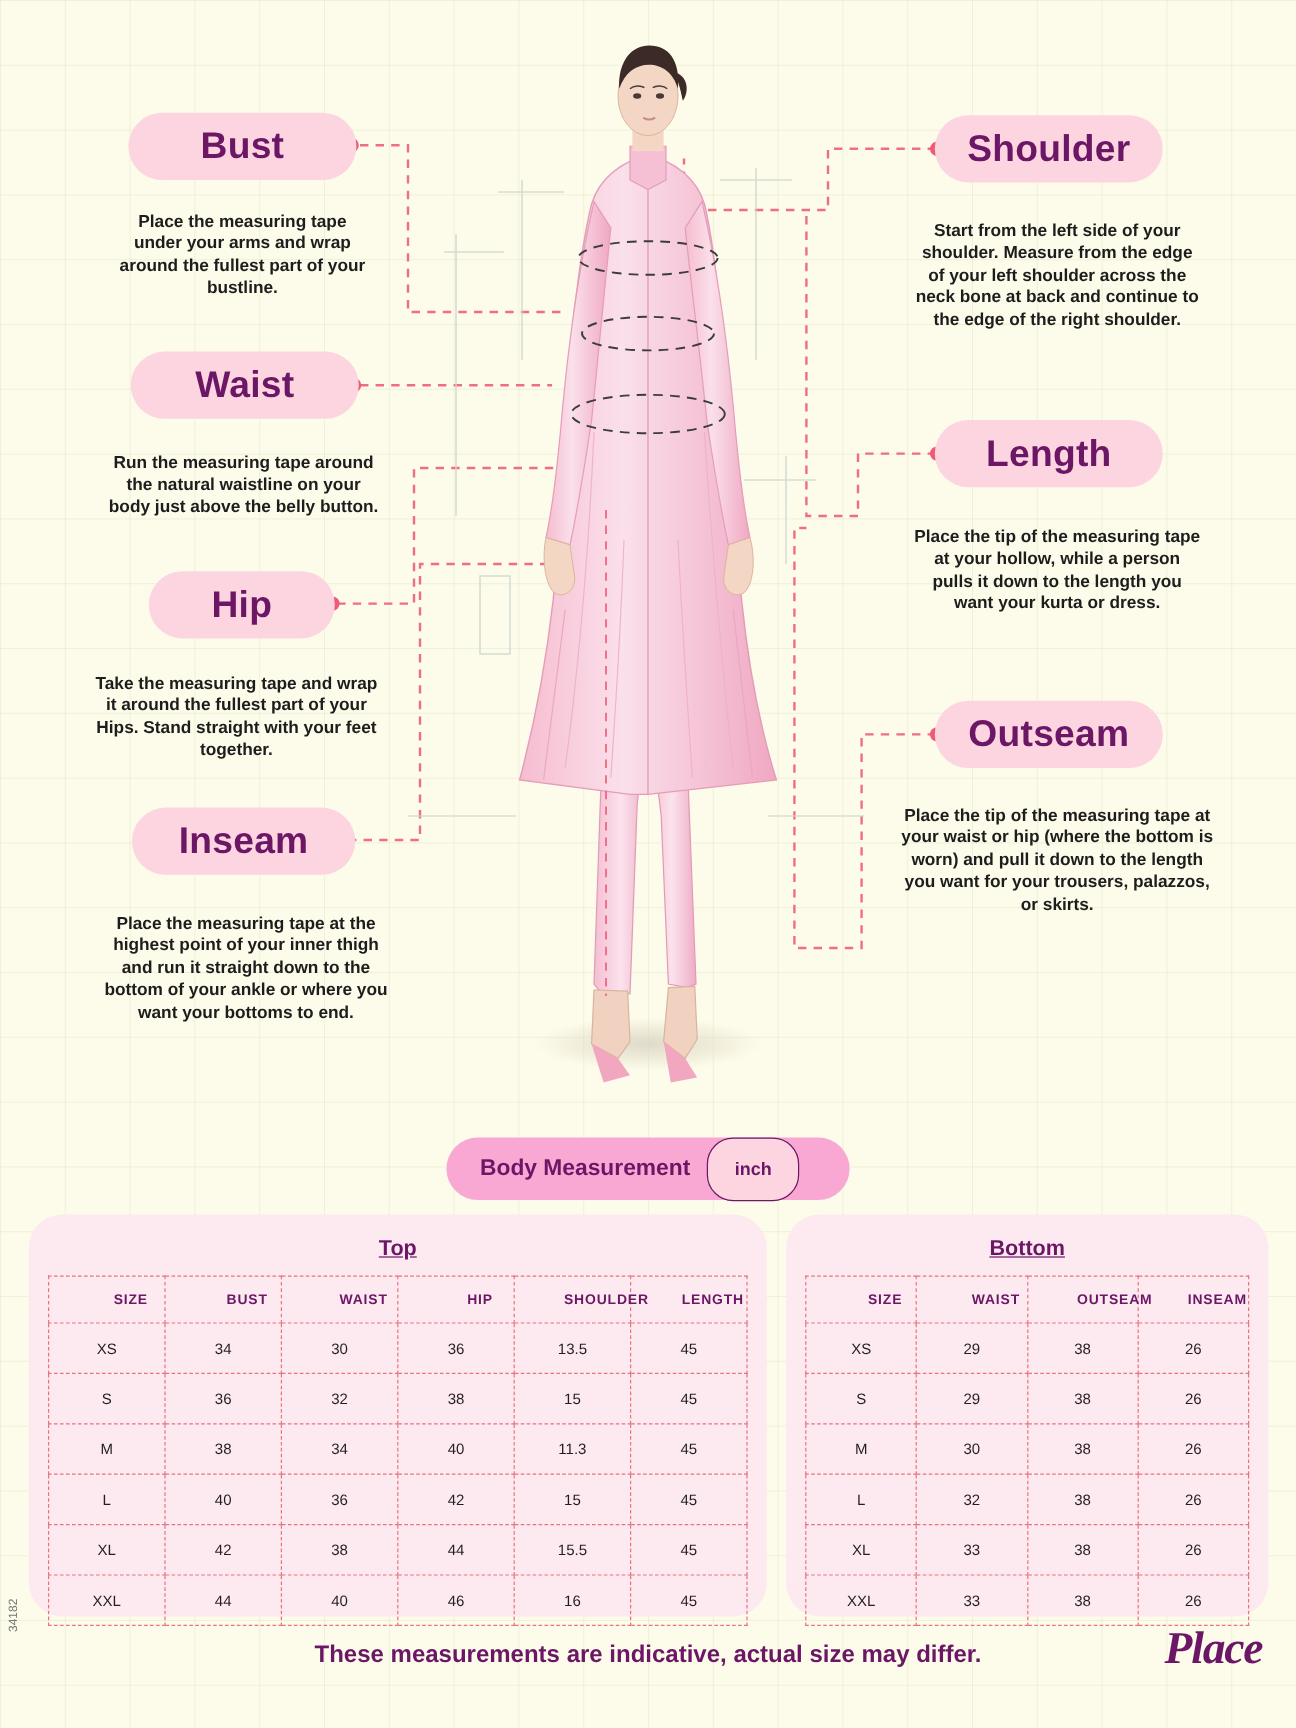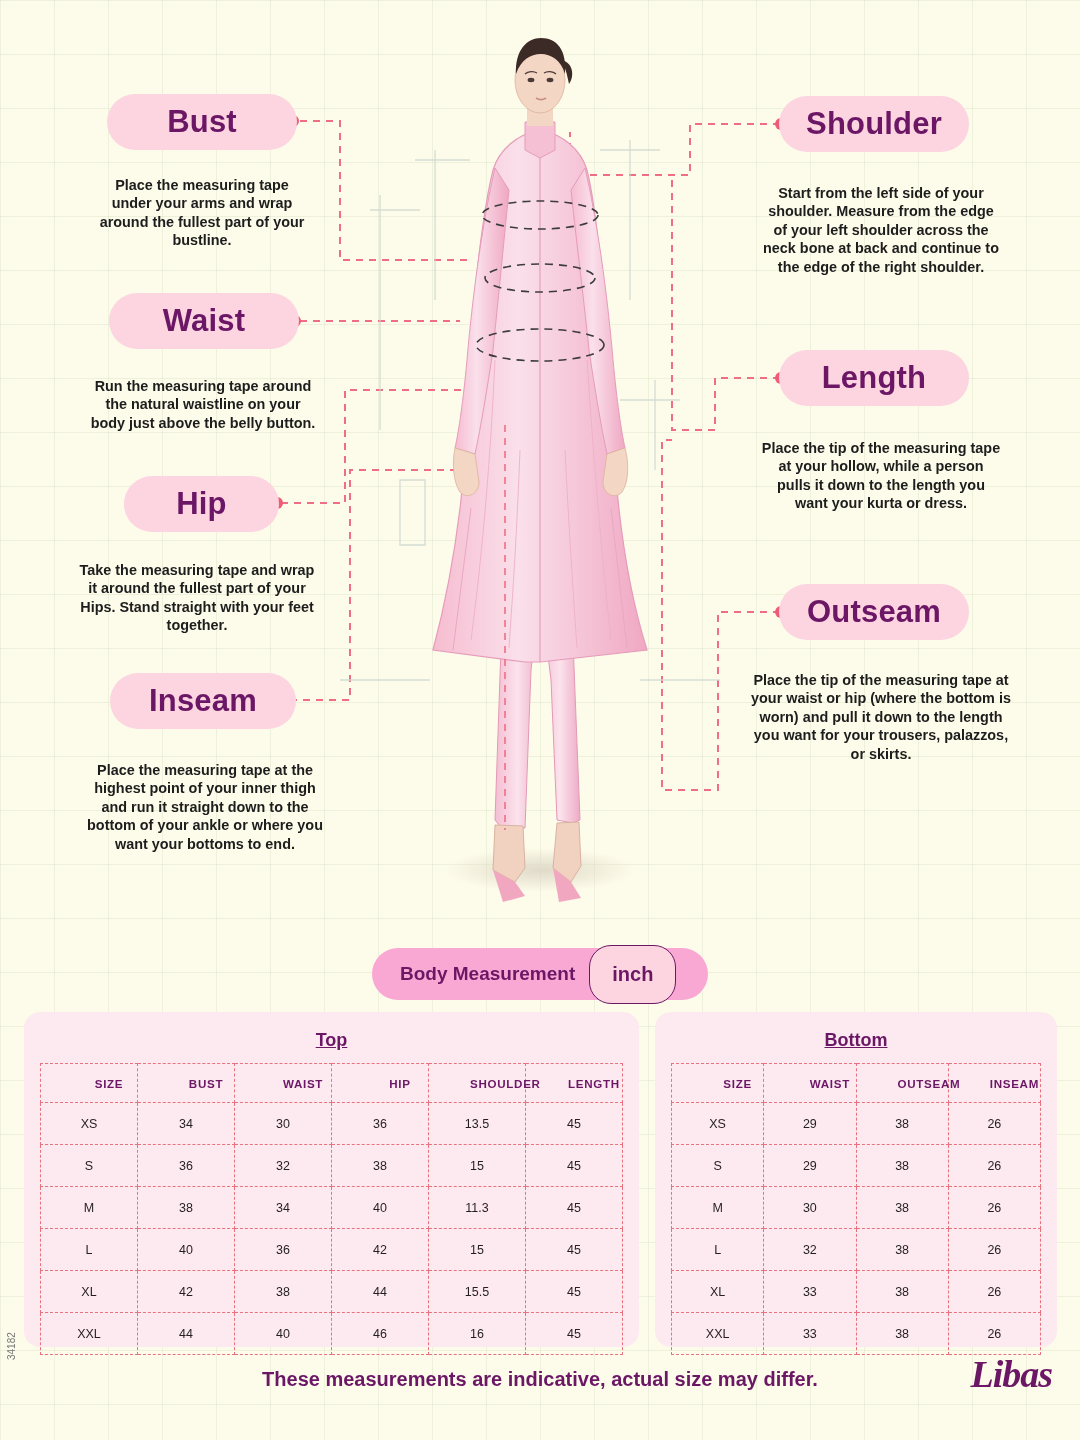--- a/index.html
+++ b/index.html
@@ -90,30 +90,30 @@
     color: #6b1766;
     font-weight: bold;
     font-size: 19px;
   }
   .bm-unit {
     margin-left: 14px;
     border: 1.6px solid #6b1766;
     border-radius: 22px;
     color: #6b1766;
     font-weight: bold;
-    font-size: 20px;
+    font-size: 15px;
     padding: 17px 22px;
     background: #fcd5e0;
   }
 
   
   .table-card {
     position: absolute;
     background: #fdeaf0;
-    border-radius: 16px;
+    border-radius: 28px;
     padding: 14px 16px 18px 16px;
     box-sizing: border-box;
   }
   .table-card.top { left: 24px; top: 1012px; width: 615px; height: 335px; }
   .table-card.bottom { left: 655px; top: 1012px; width: 402px; height: 335px; }
 
   .table-title {
     text-align: center;
     color: #6b1766;
     font-weight: bold;
@@ -458,16 +458,16 @@
           <td>XXL</td>
           <td>33</td>
           <td>38</td>
           <td>26</td>
         </tr>
       </tbody>
     </table>
   </div>
 
   <div class="footer-note">These measurements are indicative, actual size may differ.</div>
-  <div class="brand">Libas</div>
+  <div class="brand">Place</div>
   <div class="sidecode">34182</div>
 
 </div>
 
 </body></html>

